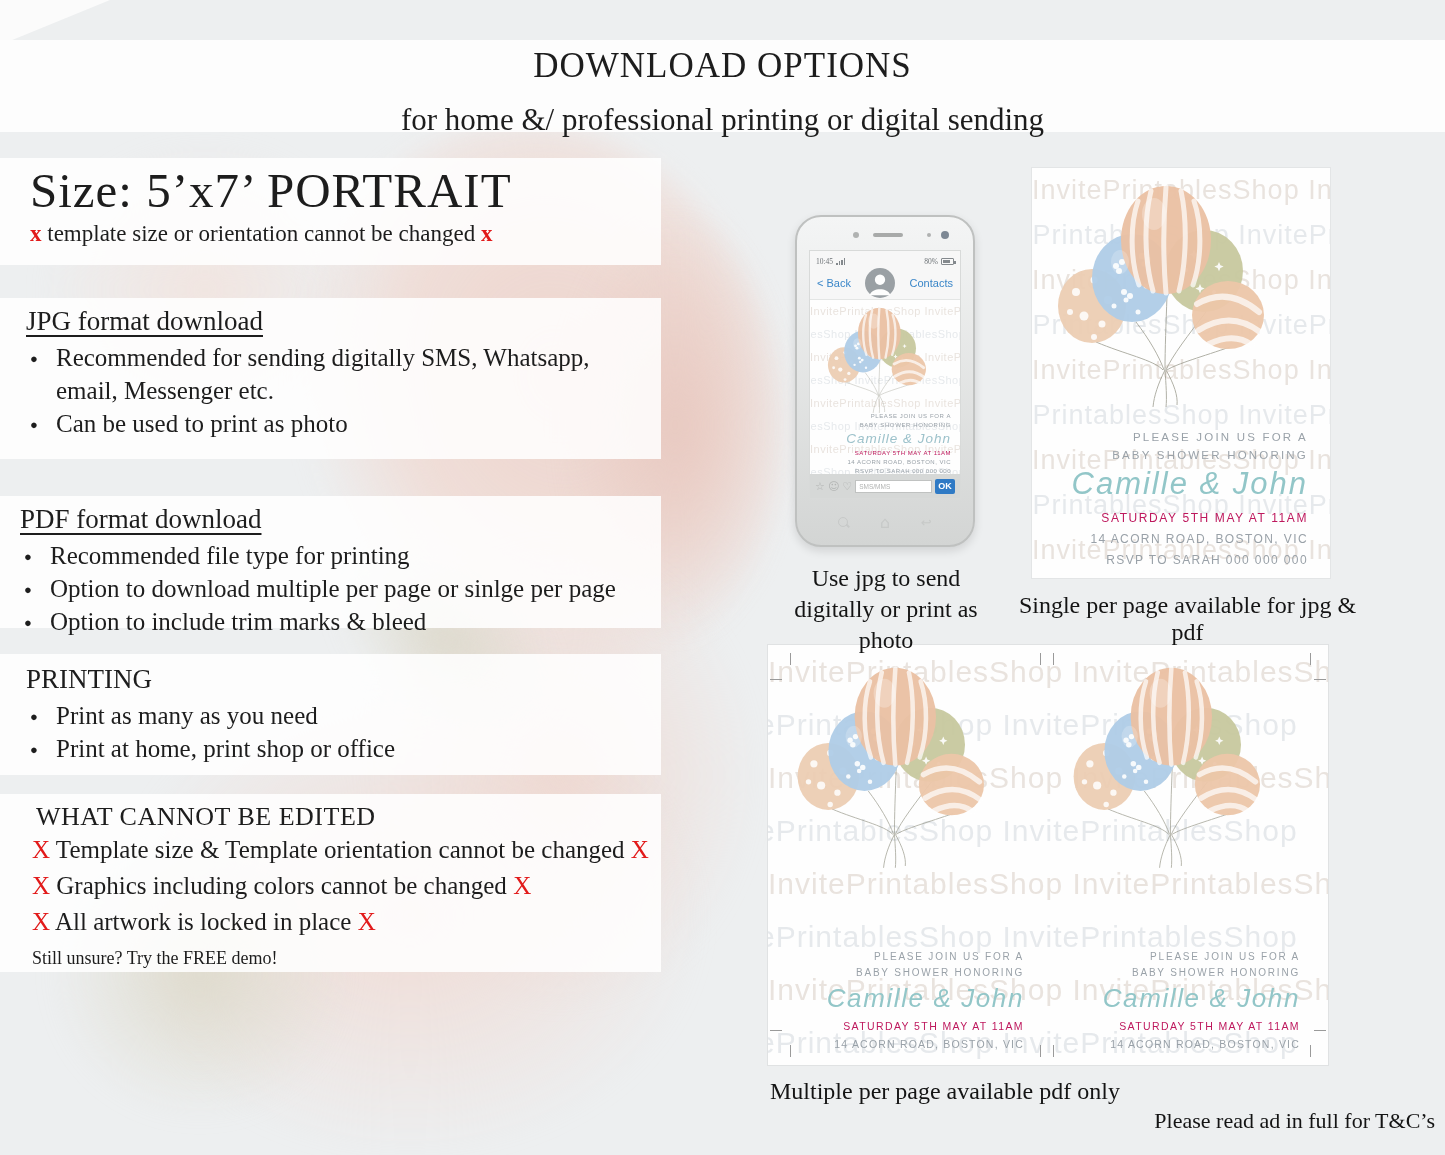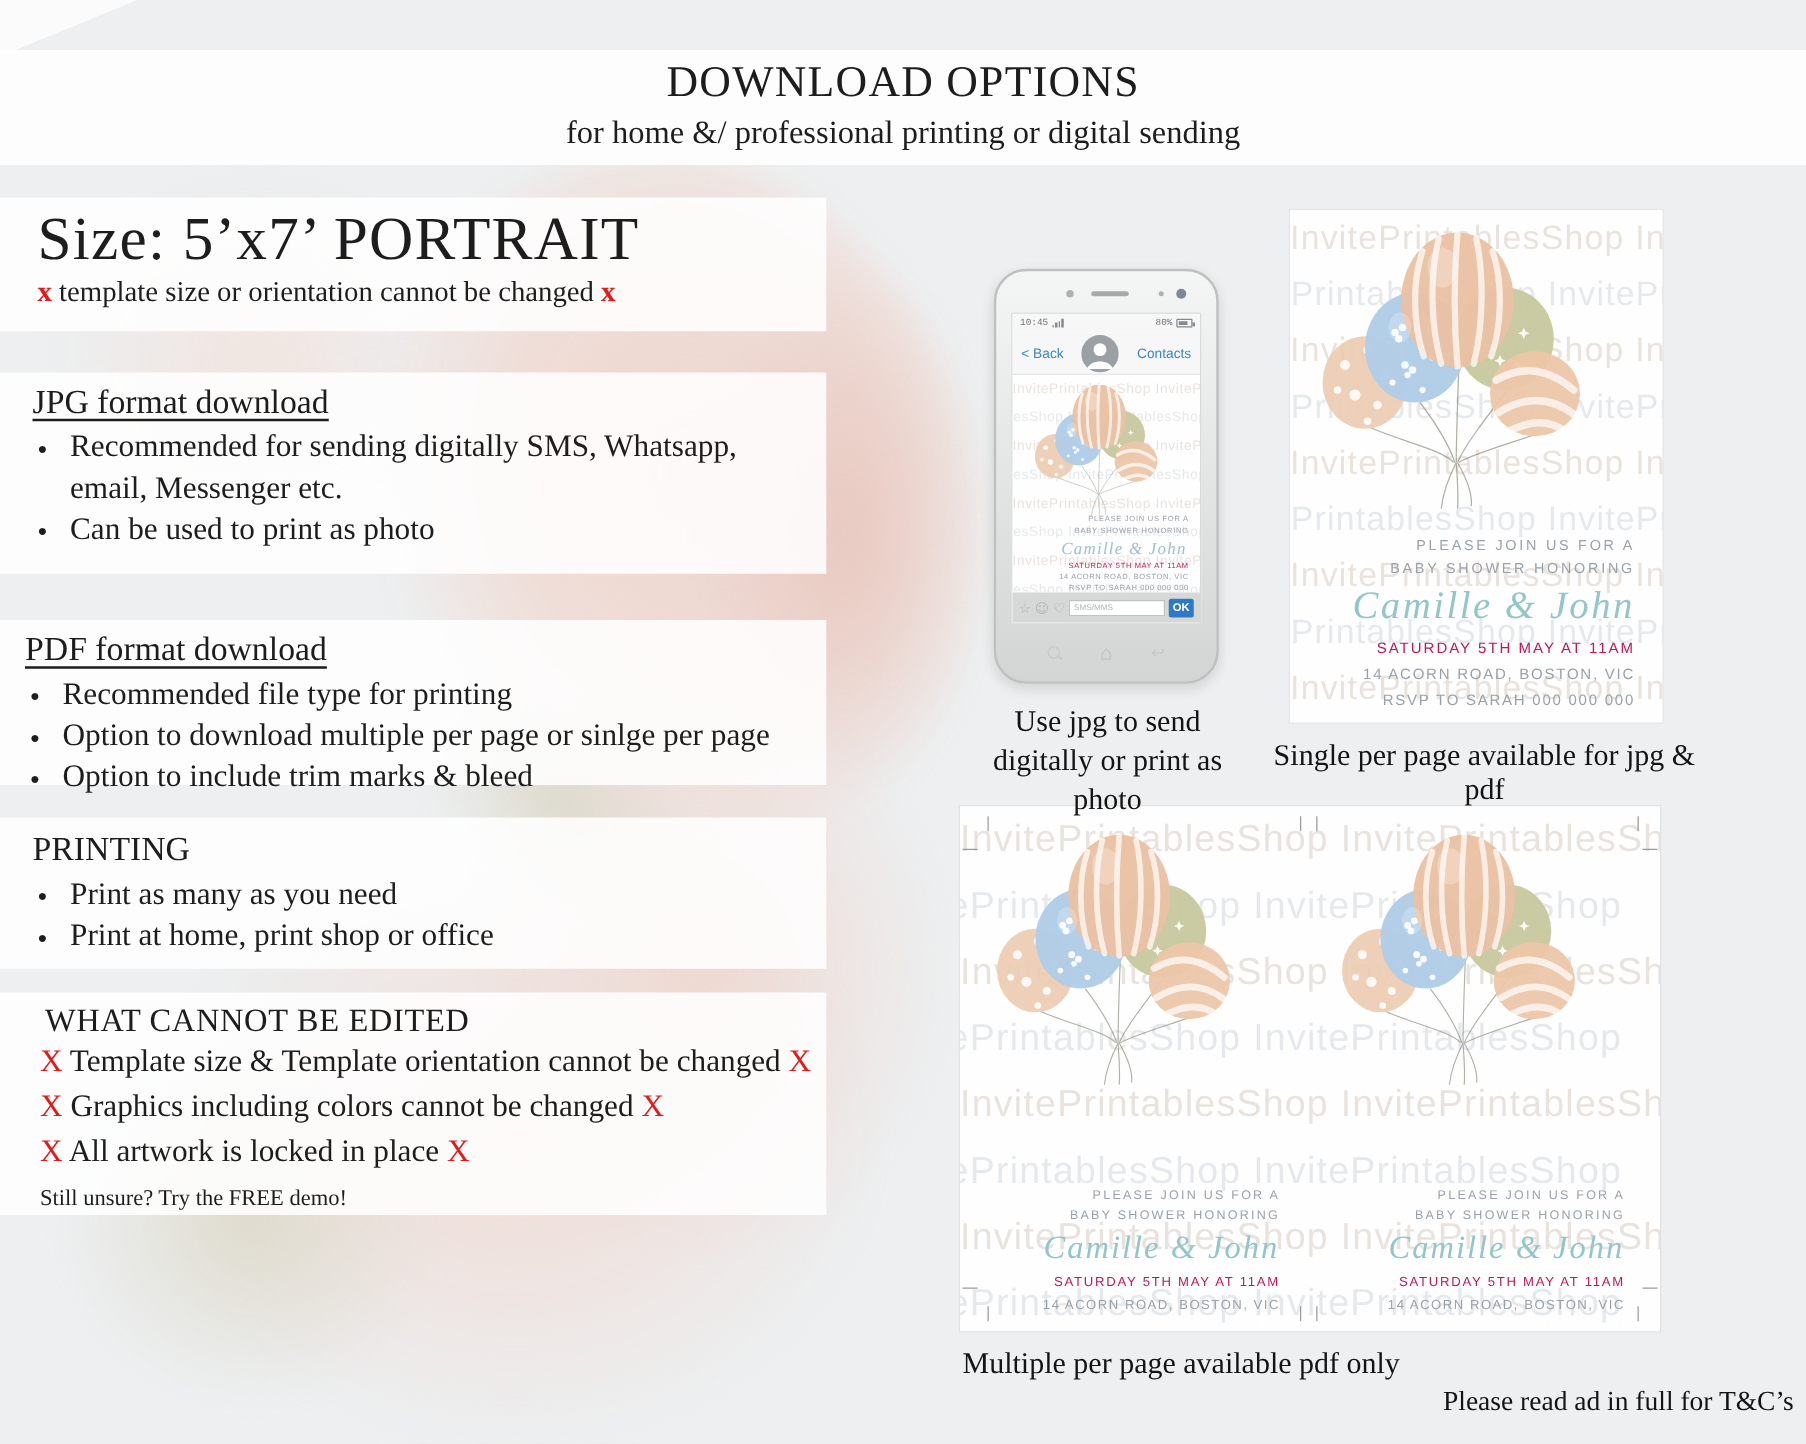--- a/index.html
+++ b/index.html
@@ -23,21 +23,21 @@
   .blob-6 { left:320px; top:560px; width:250px; height:160px;
     background:radial-gradient(ellipse at 50% 50%, rgba(215,211,193,.7) 0%, rgba(215,211,193,0) 70%); transform:rotate(35deg); }
   .blob-7 { left:40px; top:140px; width:330px; height:300px;
     background:radial-gradient(ellipse at 50% 50%, rgba(242,226,220,.8) 0%, rgba(242,226,220,0) 70%); }
   .corner-tri { position:absolute; left:0; top:0; width:110px; height:45px;
     background:#fbfbfb; clip-path:polygon(0 0,100% 0,0 100%); }
   
   .header-band { position:absolute; left:0; top:40px; width:1445px; height:92px;
     background:rgba(253,253,253,.96); text-align:center; }
   .header-title { font-size:35px; letter-spacing:1px; margin-top:6px; }
-  .header-sub { font-size:26px; margin-top:5px; }
+  .header-sub { font-size:31px; margin-top:16px; }
   
   .band { position:absolute; left:0; width:661px; background:rgba(255,255,255,.86); }
   .band-size { top:158px; height:107px; padding:4px 0 0 30px; }
   .size-title { font-size:49px; letter-spacing:1px; }
   .size-note { font-size:23px; margin-top:2px; }
   .redx-b { color:#e21a1a; font-weight:bold; }
   .redx { color:#e21a1a; }
   .band-jpg { top:298px; height:161px; padding:8px 0 0 26px; }
   .band-pdf { top:496px; height:132px; padding:8px 0 0 20px; }
   .band-print { top:654px; height:121px; padding:10px 10px 0 26px; }
@@ -58,21 +58,21 @@
   .cap-terms { left:1135px; top:1108px; width:300px; text-align:right; font-size:22px; }
   
   .invite { position:relative; background:#fefefe; overflow:hidden; }
   .wm { position:absolute; inset:0; overflow:hidden; }
   .wm-row { white-space:nowrap; font-family:"Liberation Sans", sans-serif; color:rgba(205,190,179,.42); }
   .wm-row:nth-child(even){ margin-left:-70px; color:rgba(186,196,204,.35); }
   .balloons { position:absolute; }
   .balloons svg { width:100%; height:auto; display:block; }
   .itext { position:absolute; text-align:right; font-family:"Liberation Sans", sans-serif; }
   .itext .cap { color:#9aa2a9; }
-  .itext .names { font-family:Liberation Serif, serif; font-style:italic; color:#92c6c8;text-align:center; }
+  .itext .names { font-family:Liberation Sans, sans-serif; font-style:italic; color:#92c6c8;text-align:center; }
   .itext .date { color:#be185d; }
   .itext .addr, .itext .rsvp { color:#99a1a8; }
   
   .single-card { position:absolute; left:1032px; top:168px; width:298px; height:410px;
     box-shadow:0 0 0 1px rgba(0,0,0,.04); }
   .invite--single .wm-row { font-size:27px; line-height:45px; letter-spacing:1px; }
   .invite--single .balloons { left:22px; top:6px; width:210px; }
   .invite--single .itext { right:22px; top:260px; }
   .invite--single .cap { font-size:11.5px; letter-spacing:2.2px; line-height:18px; }
   .invite--single .names { font-size:31px; letter-spacing:2px; line-height:40px; }
@@ -100,22 +100,22 @@
     border-radius:26px; background:linear-gradient(#f4f5f5,#d3d5d4);
     border:2px solid #bfc1c0; box-shadow:0 4px 10px rgba(0,0,0,.12); }
   .phone-top { position:absolute; top:13px; left:0; right:0; height:10px; }
   .cam-dot { position:absolute; left:56px; top:2px; width:6px; height:6px; border-radius:50%; background:#b0b2b1; }
   .speaker { position:absolute; left:76px; top:3px; width:30px; height:4px; border-radius:2px; background:#a8aaa9; }
   .dot-s { position:absolute; right:42px; top:3px; width:4px; height:4px; border-radius:50%; background:#b0b2b1; }
   .dot-b { position:absolute; right:24px; top:1px; width:8px; height:8px; border-radius:50%; background:#7d8894; }
   .screen { position:absolute; left:12px; right:12px; top:33px; bottom:46px;
     background:#fcfcfc; border:1px solid #d8dad9; overflow:hidden; }
   .statusbar { position:absolute; top:0; left:0; right:0; height:15px; display:flex;
-    justify-content:space-between; align-items:center; padding:0 6px;
-    font-family:Liberation Mono, monospace; font-size:7.5px; color:#6e7377; background:#f7f7f7; }
+    justify-content:space-between; align-items:flex-end; padding:0 6px;
+    font-family:Liberation Serif, serif; font-size:7.5px; color:#6e7377; background:#f7f7f7; }
   .st-left,.st-right { display:flex; align-items:center; gap:3px; }
   .sig { display:flex; align-items:flex-end; gap:1px; }
   .sig i { display:block; width:1.5px; background:#84898d; }
   .sig i:nth-child(1){height:2.5px;} .sig i:nth-child(2){height:4px;}
   .sig i:nth-child(3){height:5.5px;} .sig i:nth-child(4){height:7px;}
   .batt { position:relative; width:13px; height:7px; border:1px solid #84898d; border-radius:1px; }
   .batt::after { content:""; position:absolute; right:-3px; top:1.5px; width:2px; height:3px; background:#84898d; }
   .batt-fill { position:absolute; left:1px; top:1px; bottom:1px; width:7px; background:#84898d; }
   .navrow { position:absolute; top:15px; left:0; right:0; height:34px; display:flex;
     justify-content:space-between; align-items:center; padding:0 7px;

